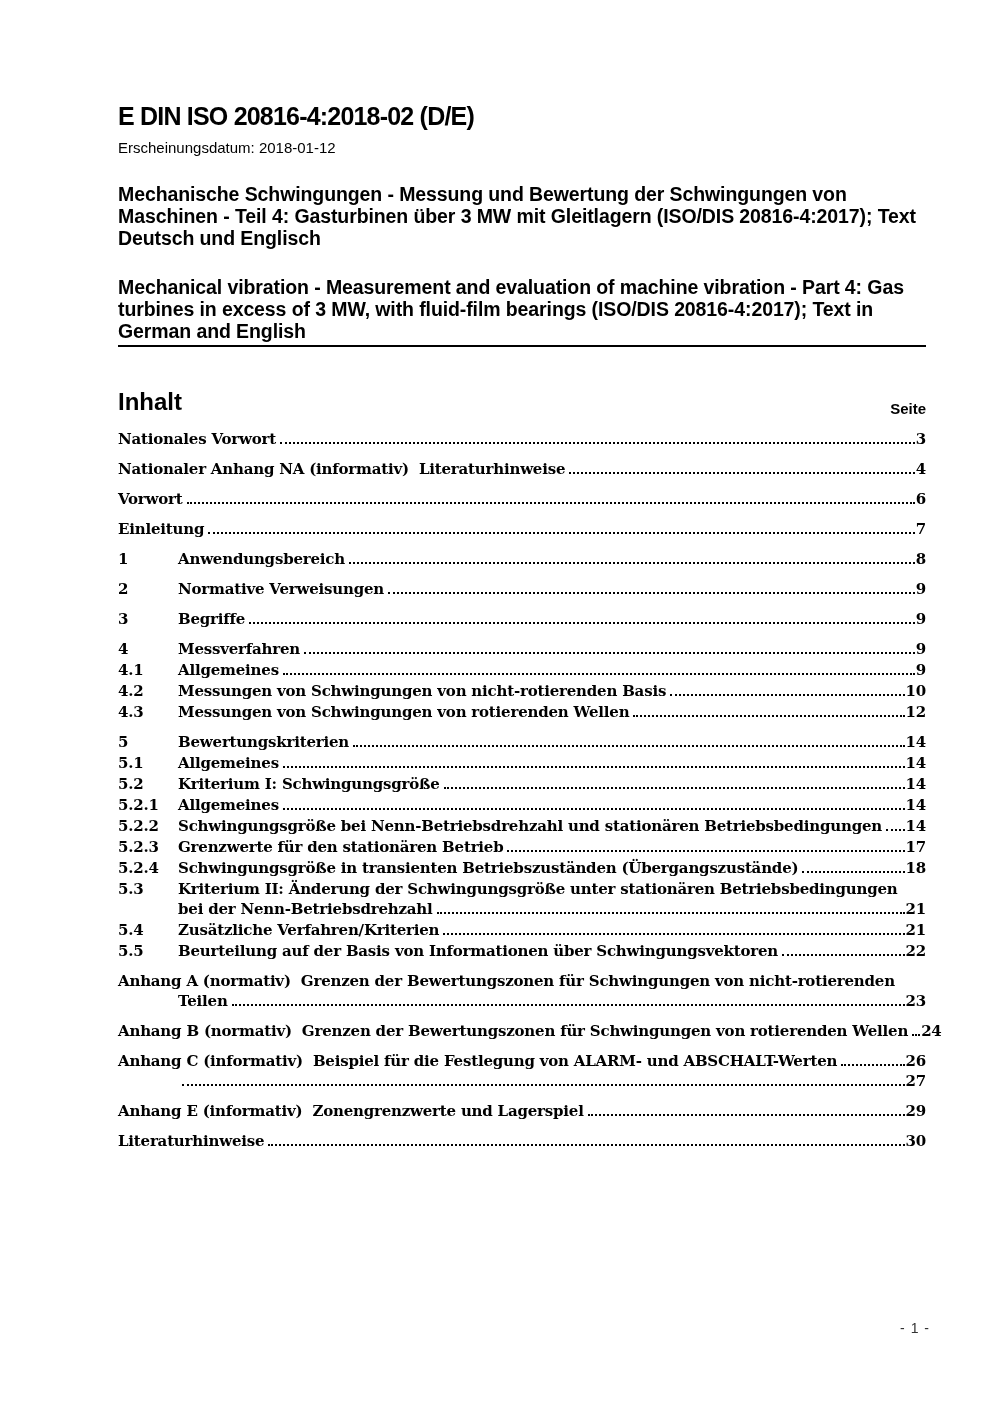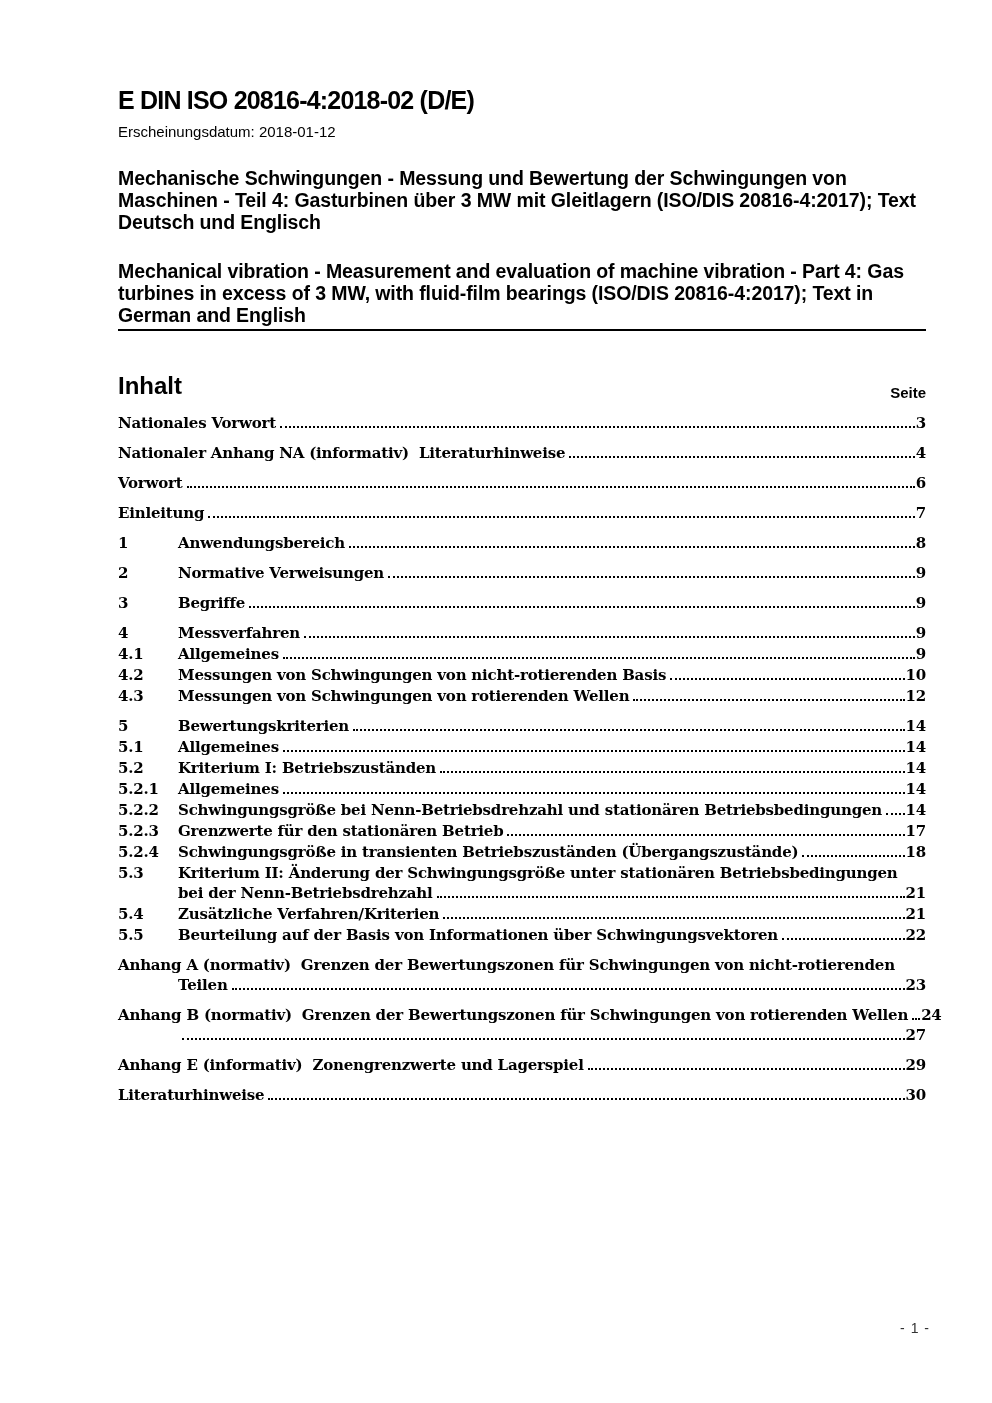--- a/index.html
+++ b/index.html
@@ -5,21 +5,21 @@
   * { margin: 0; padding: 0; box-sizing: border-box; }
   html, body { background: #ffffff; }
   body {
     width: 992px; height: 1403px;
     position: relative;
     font-family: "Liberation Sans", sans-serif;
     color: #000000;
     overflow: hidden;
   }
   .page { position: absolute; inset: 0; background: #ffffff; }
-  .content { position: absolute; left: 118px; top: 0; width: 808px; }
+  .content { position: absolute; left: 118px; top: 16px; width: 808px; }
 
   .doc-title {
     margin-top: 86px;
     font-size: 25px; font-weight: bold;
     letter-spacing: -0.8px;
     line-height: 28px;
   }
   .pub-date {
     margin-top: 9px;
     font-size: 15px; font-weight: normal;
@@ -174,21 +174,21 @@
           <span class="toc-page">14</span>
         </div>
         <div class="toc-row tight">
           <span class="toc-num">5.1</span>
           <span class="toc-text">Allgemeines</span>
           <span class="leader"></span>
           <span class="toc-page">14</span>
         </div>
         <div class="toc-row tight">
           <span class="toc-num">5.2</span>
-          <span class="toc-text">Kriterium I: Betriebszuständen</span>
+          <span class="toc-text">Kriterium I: Schwingungsgröße</span>
           <span class="leader"></span>
           <span class="toc-page">14</span>
         </div>
         <div class="toc-row tight">
           <span class="toc-num">5.2.1</span>
           <span class="toc-text">Allgemeines</span>
           <span class="leader"></span>
           <span class="toc-page">14</span>
         </div>
         <div class="toc-row tight">
@@ -238,20 +238,25 @@
           <span class="toc-num"></span>
           <span class="toc-text">Teilen</span>
           <span class="leader"></span>
           <span class="toc-page">23</span>
         </div>
         <div class="toc-row">
           <span class="toc-text">Anhang B (normativ)&nbsp; Grenzen der Bewertungszonen für Schwingungen von rotierenden Wellen</span>
           <span class="leader"></span>
           <span class="toc-page">24</span>
         </div>
+        <div class="toc-row">
+          <span class="toc-text">Anhang C (informativ)&nbsp; Beispiel für die Festlegung von ALARM- und ABSCHALT-Werten</span>
+          <span class="leader"></span>
+          <span class="toc-page">26</span>
+        </div>
         <div class="toc-row cont">
           <span class="toc-num"></span>
           <span class="leader"></span>
           <span class="toc-page">27</span>
         </div>
         <div class="toc-row">
           <span class="toc-text">Anhang E (informativ)&nbsp; Zonengrenzwerte und Lagerspiel</span>
           <span class="leader"></span>
           <span class="toc-page">29</span>
         </div>

